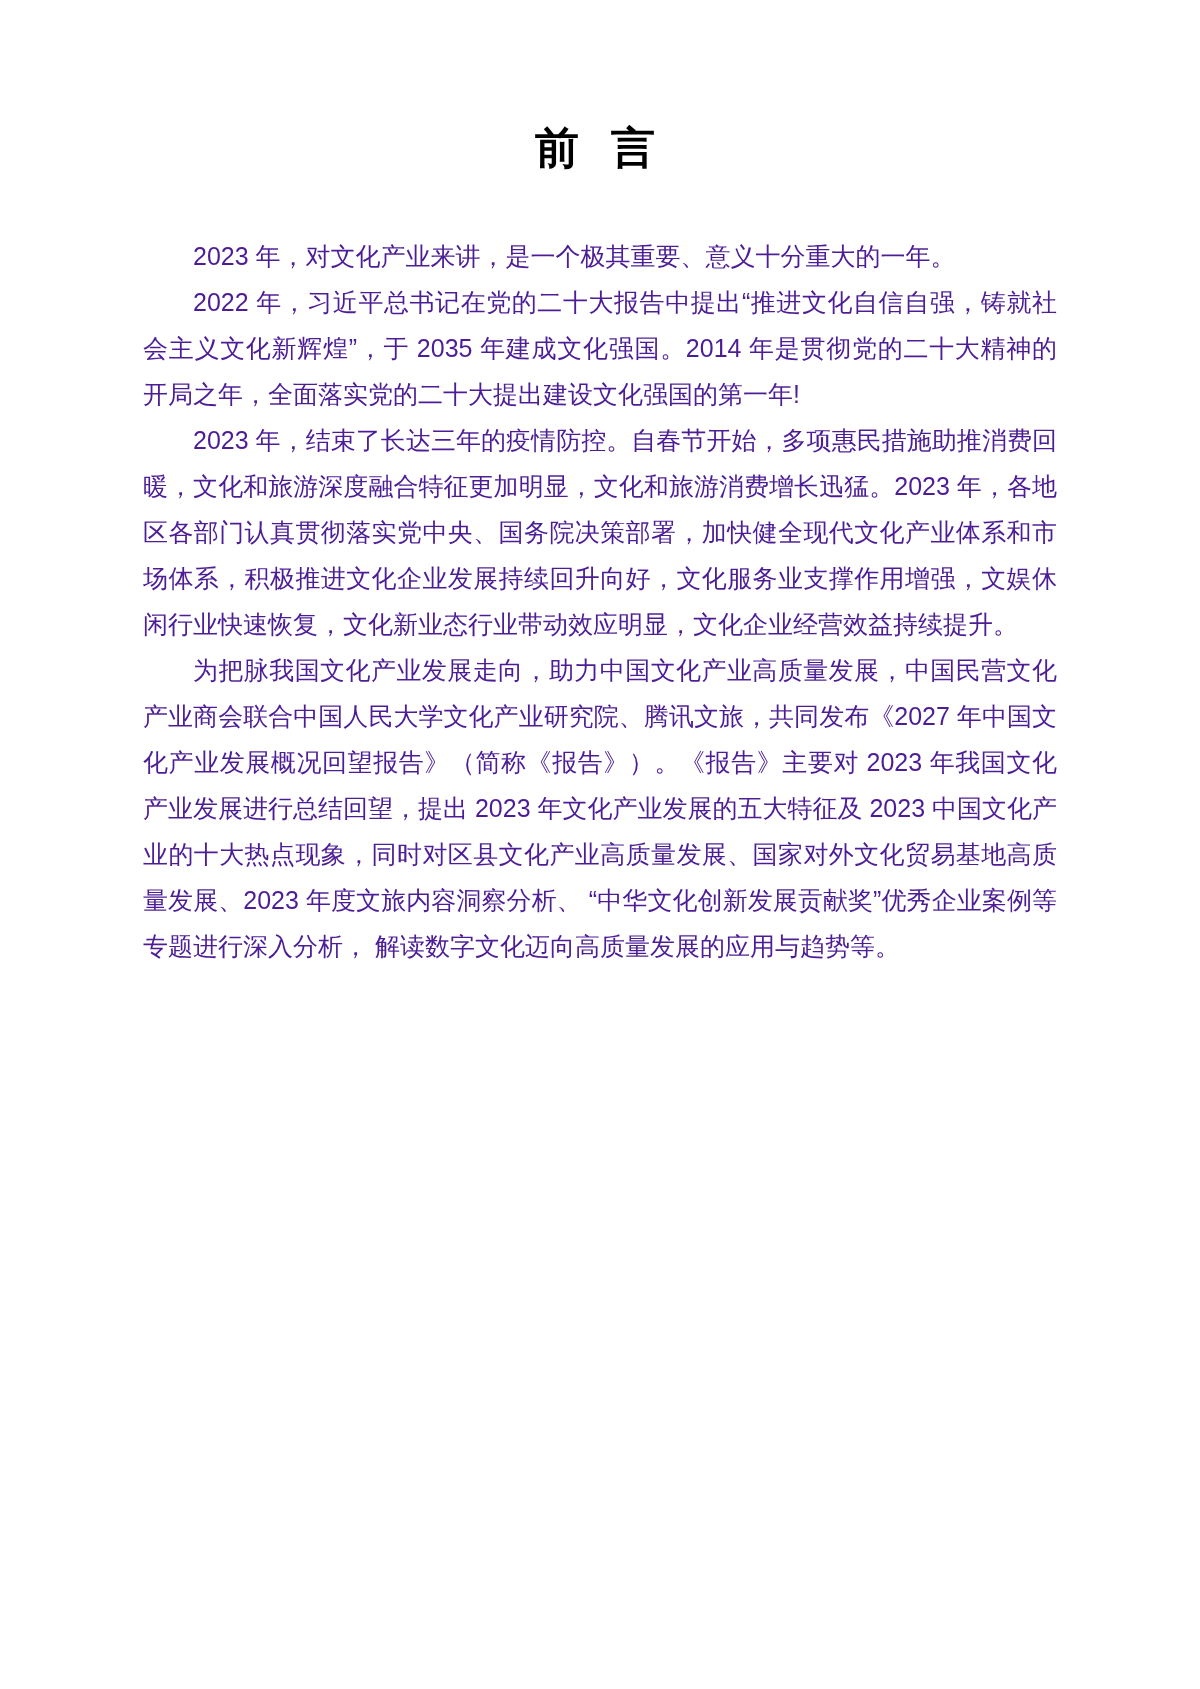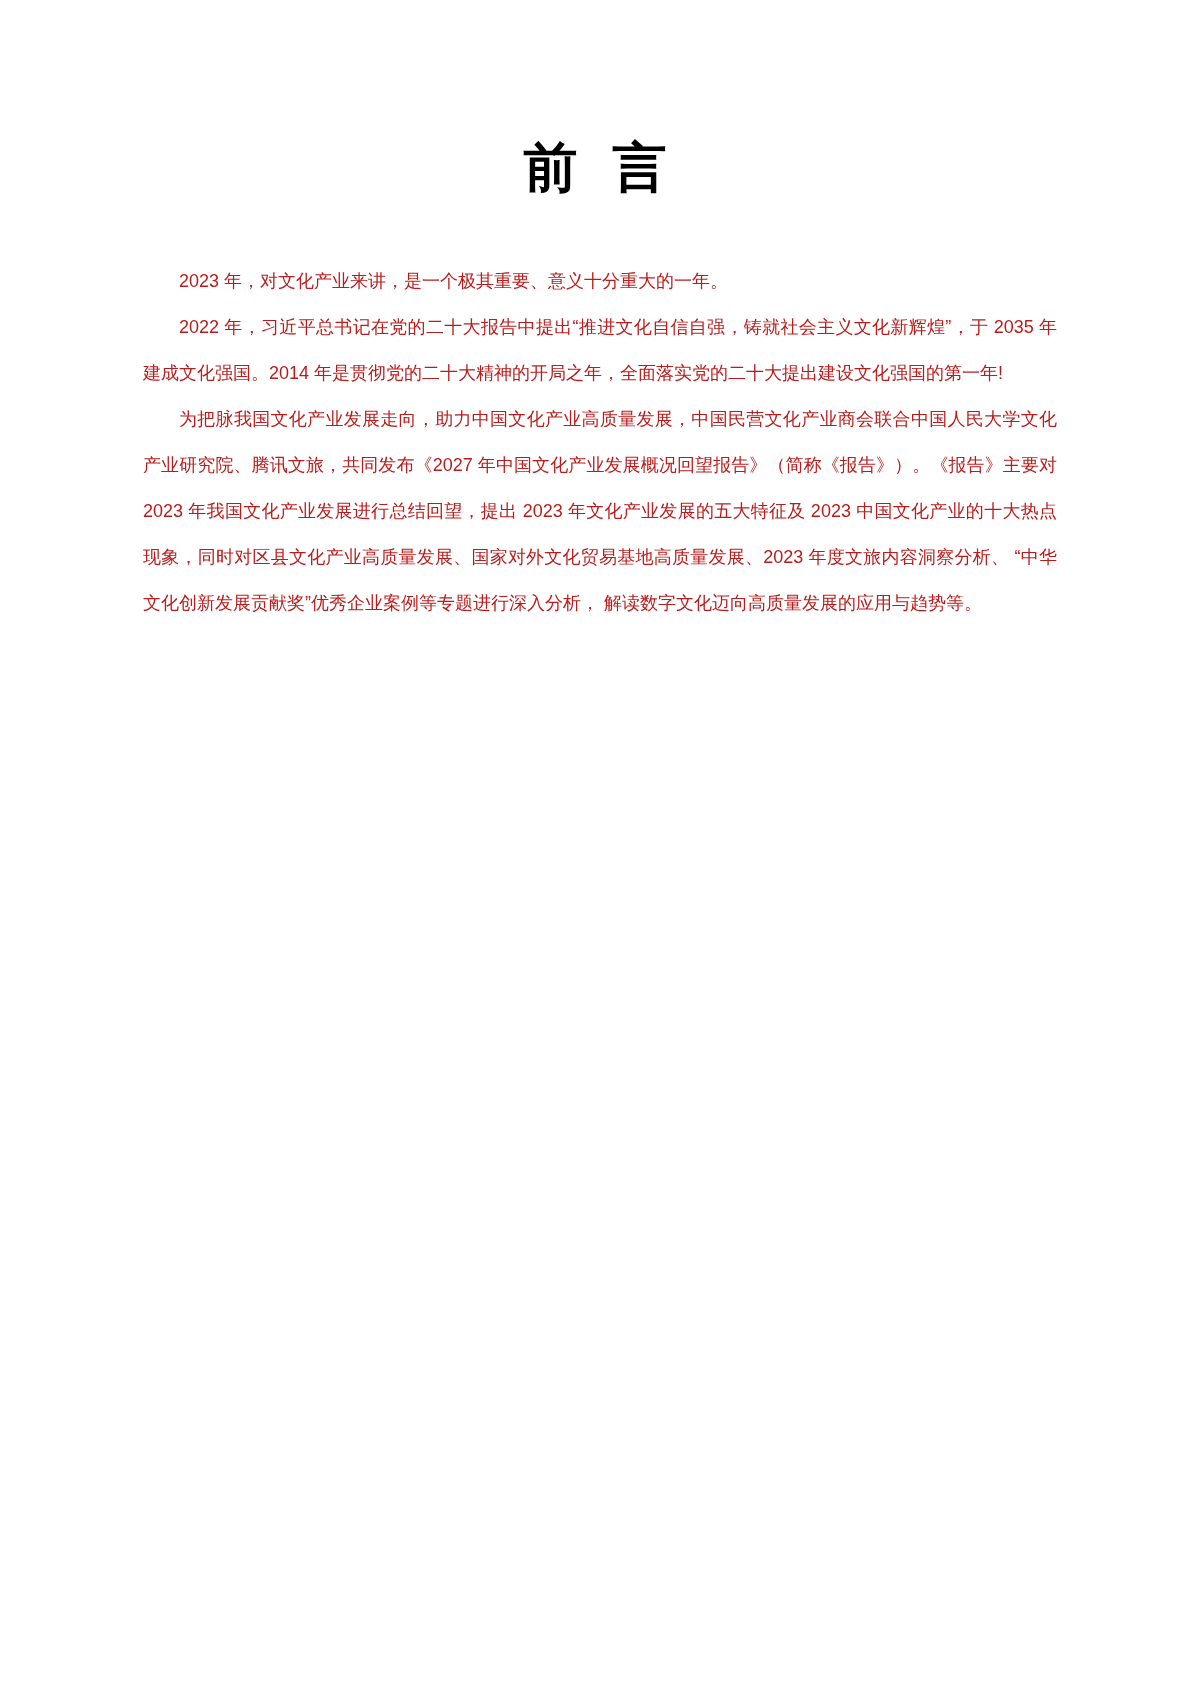--- a/index.html
+++ b/index.html
@@ -15,47 +15,48 @@
     color: #000000;
   }
   .page {
     position: relative;
     width: 1200px;
     height: 1689px;
     background: #ffffff;
     overflow: hidden;
   }
   .title {
-    margin: 17px;
+    margin: 4px;
     padding-top: 118px;
     text-align: center;
-    font-size: 54px;
+    font-size: 44px;
     font-weight: 700;
     letter-spacing: 10px;
     color: #000000;
     line-height: 1.2;
   }
   .body-text {
     margin: 58px 143px 0 143px;
-    font-size: 18px;
+    font-size: 25px;
     line-height: 46px;
     text-align: justify;
     text-justify: inter-ideograph;
-    color: #b91c1c;
+    color: #4c1d95;
   }
   .body-text p {
     margin: 0;
     padding: 0;
     text-indent: 2em;
   }
 </style>
 </head>
 <body>
 
 <div class="page">
   <h1 class="title">前 言</h1>
 
   <div class="body-text">
     <p>2023 年，对文化产业来讲，是一个极其重要、意义十分重大的一年。</p>
     <p>2022 年，习近平总书记在党的二十大报告中提出“推进文化自信自强，铸就社会主义文化新辉煌”，于 2035 年建成文化强国。2014 年是贯彻党的二十大精神的开局之年，全面落实党的二十大提出建设文化强国的第一年!</p>
+    <p>2023 年，结束了长达三年的疫情防控。自春节开始，多项惠民措施助推消费回暖，文化和旅游深度融合特征更加明显，文化和旅游消费增长迅猛。2023 年，各地区各部门认真贯彻落实党中央、国务院决策部署，加快健全现代文化产业体系和市场体系，积极推进文化企业发展持续回升向好，文化服务业支撑作用增强，文娱休闲行业快速恢复，文化新业态行业带动效应明显，文化企业经营效益持续提升。</p>
     <p>为把脉我国文化产业发展走向，助力中国文化产业高质量发展，中国民营文化产业商会联合中国人民大学文化产业研究院、腾讯文旅，共同发布《2027 年中国文化产业发展概况回望报告》（简称《报告》）。《报告》主要对 2023 年我国文化产业发展进行总结回望，提出 2023 年文化产业发展的五大特征及 2023 中国文化产业的十大热点现象，同时对区县文化产业高质量发展、国家对外文化贸易基地高质量发展、2023 年度文旅内容洞察分析、 “中华文化创新发展贡献奖”优秀企业案例等专题进行深入分析， 解读数字文化迈向高质量发展的应用与趋势等。</p>
   </div>
 </div>
 
 </body></html>

